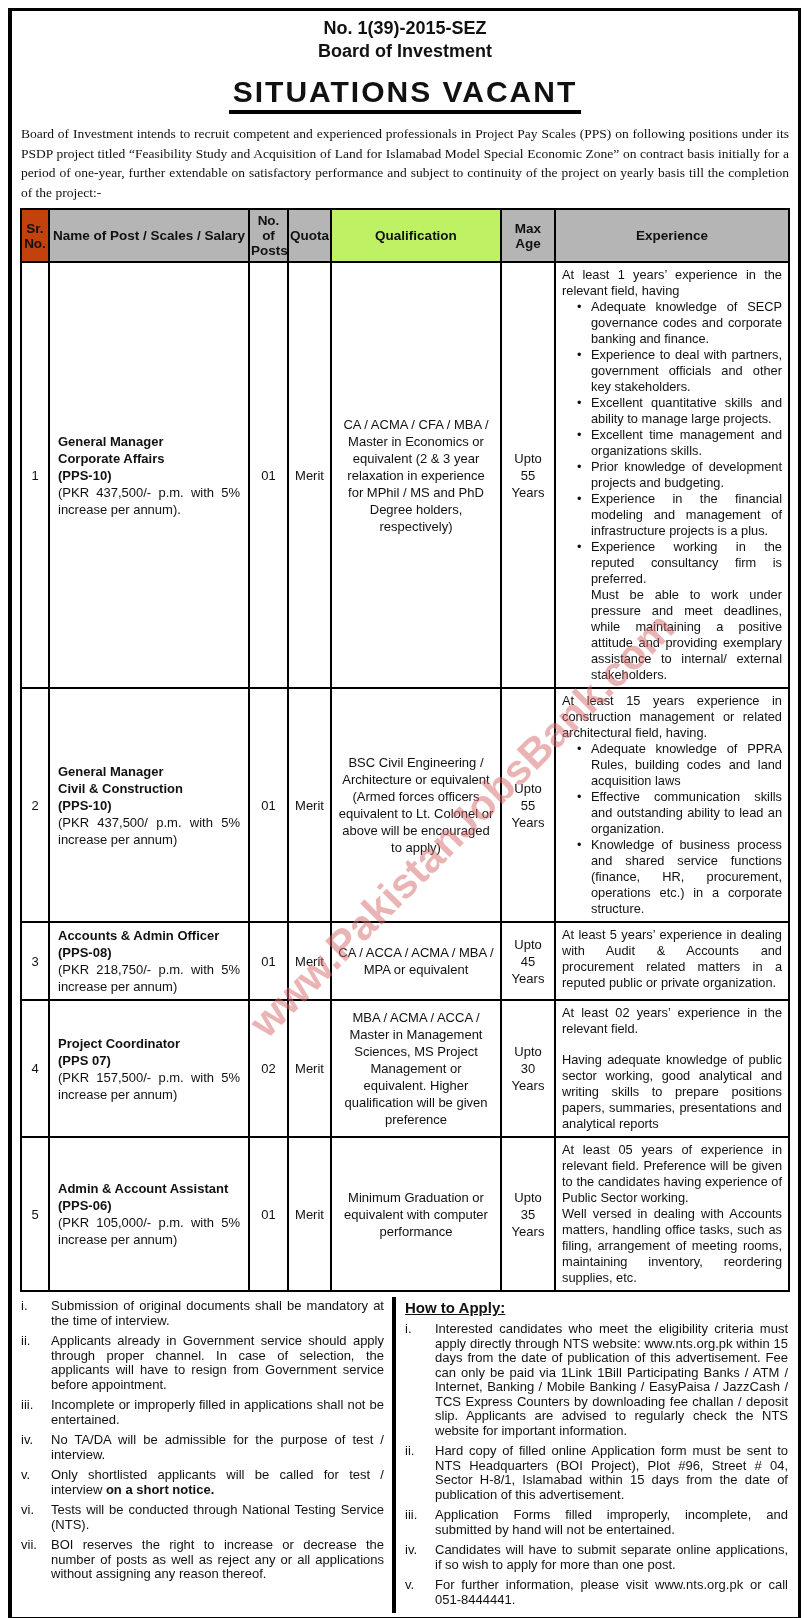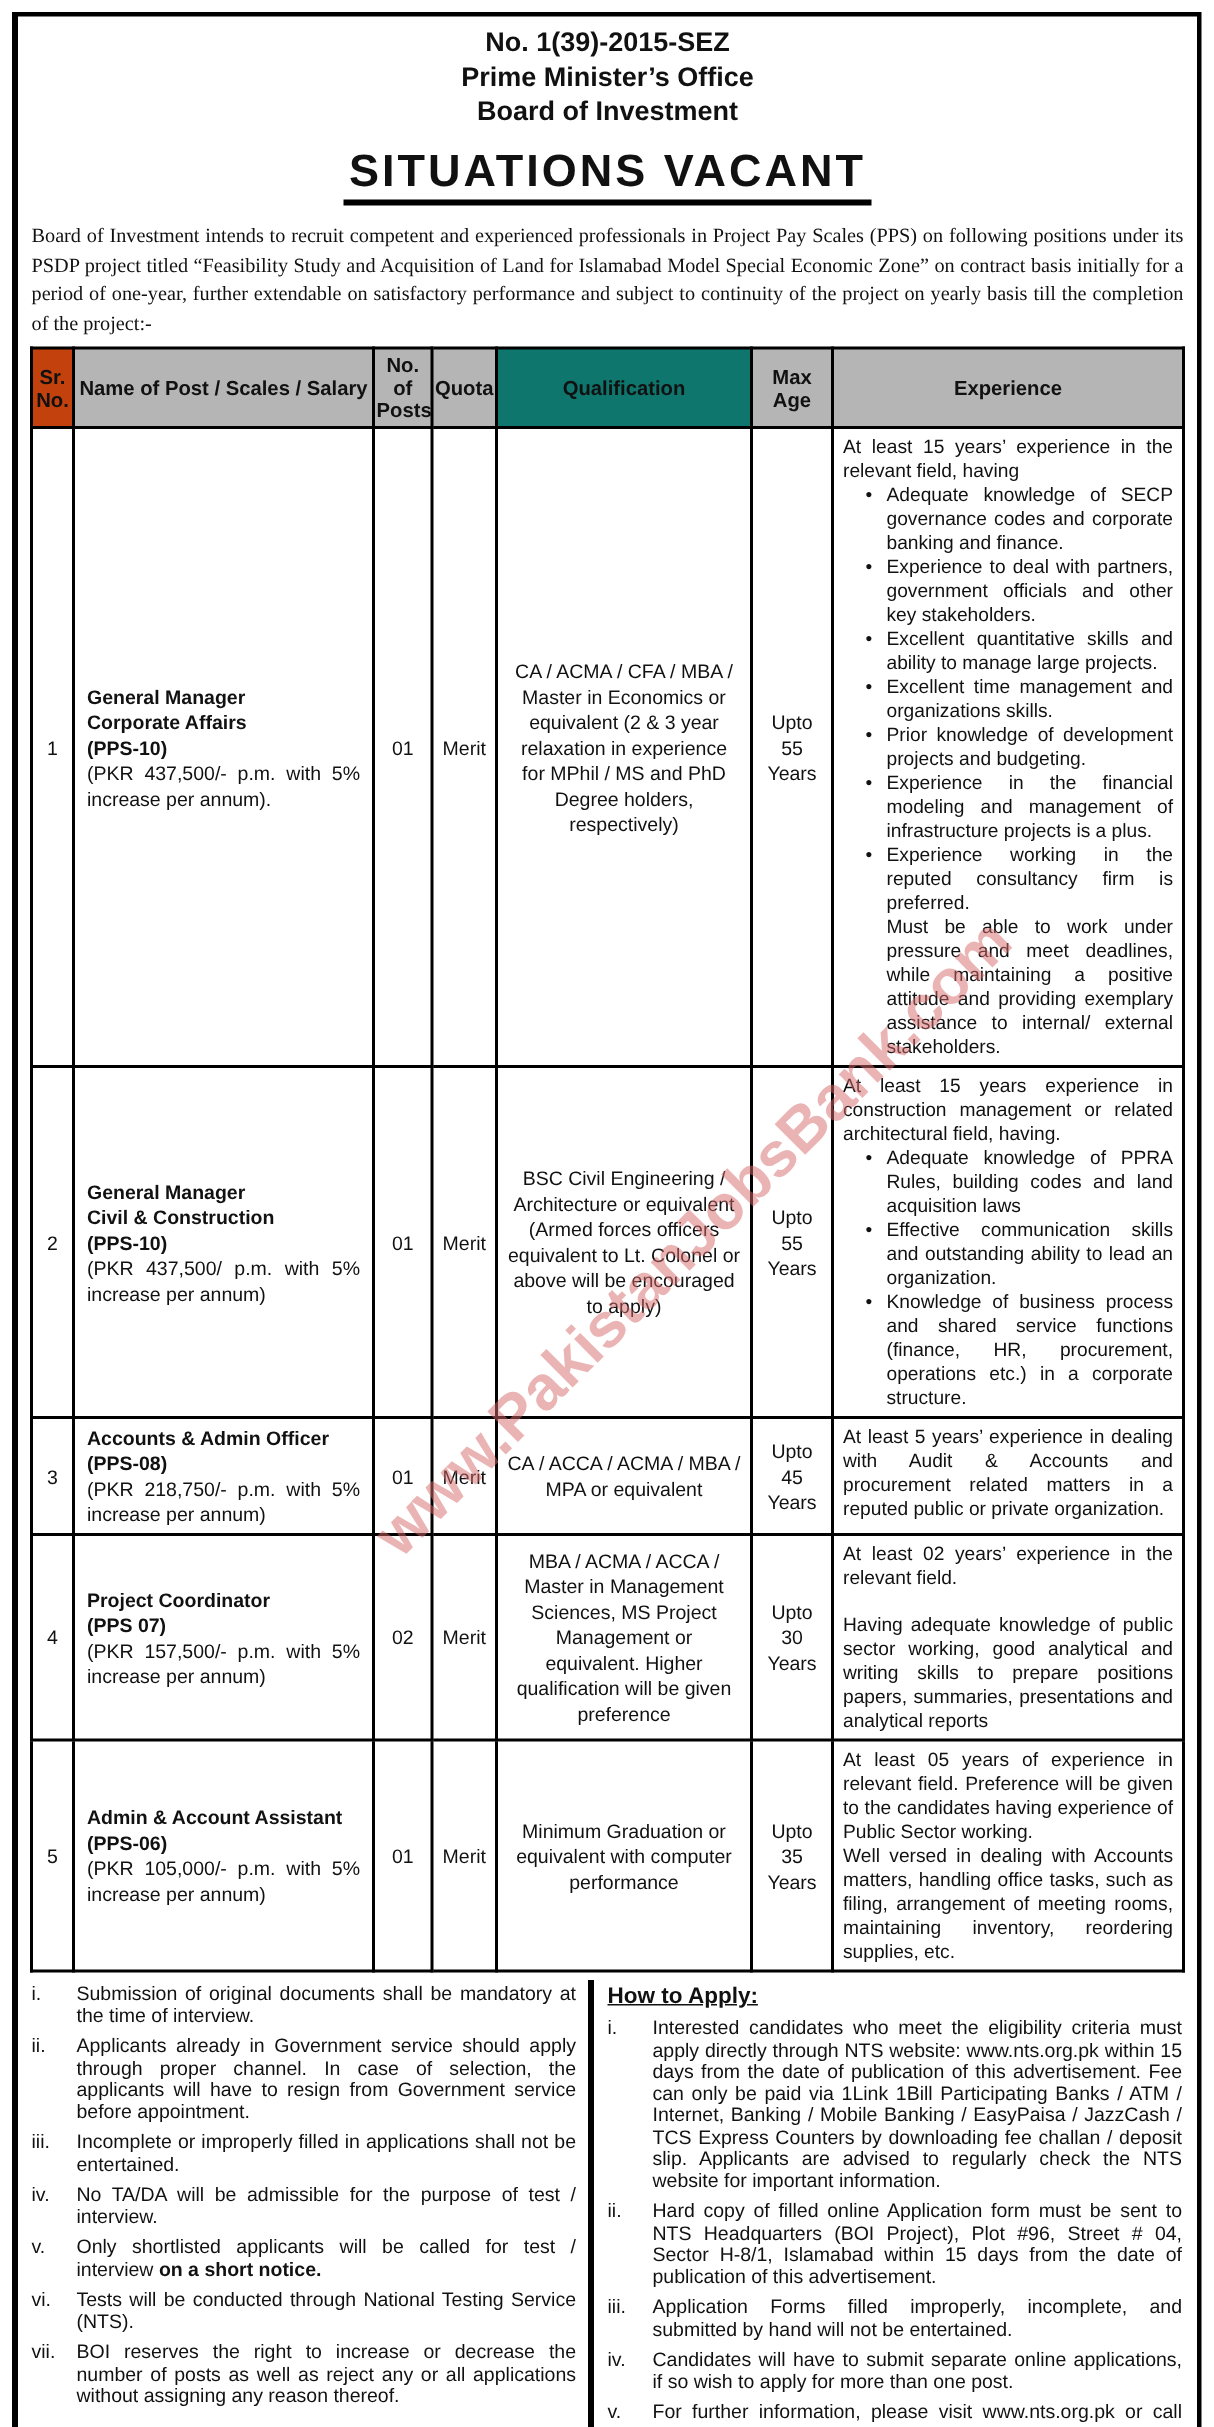--- a/index.html
+++ b/index.html
@@ -53,21 +53,20 @@
   .li-text { flex:1; font-size:13px; line-height:14.5px; text-align:justify; }
 </style>
 </head>
 <body>
 
 <div class="ad">
   <div class="wm" style="color: rgb(217, 107, 107);">www.PakistanJobsBank.com</div>
 
   <div class="hdr">
     <div class="ref">No. 1(39)-2015-SEZ</div>
-    <div class="ref">Prime Minister’s Office</div>
     <div class="ref">Board of Investment</div>
     <div class="title-wrap">
       <span class="title">SITUATIONS VACANT</span>
     </div>
   </div>
 
   <p class="intro">Board of Investment intends to recruit competent and experienced professionals in Project Pay Scales (PPS) on following positions under its PSDP project titled “Feasibility Study and Acquisition of Land for Islamabad Model Special Economic Zone” on contract basis initially for a period of one-year, further extendable on satisfactory performance and subject to continuity of the project on yearly basis till the completion of the project:-</p>
 
   <table class="jobs">
     <colgroup>
@@ -80,41 +79,41 @@
         <col>
     </colgroup>
     <thead>
       <tr>
           <th style="background: #c2410c;">Sr.
 No.</th>
           <th style="background: rgb(181, 181, 181);">Name of Post / Scales / Salary</th>
           <th style="background: rgb(181, 181, 181);">No. of
 Posts</th>
           <th style="background: rgb(181, 181, 181);">Quota</th>
-          <th style="background: #0f766e; text-align: center;">Qualification</th>
+          <th style="background: #bef264; text-align: center;">Qualification</th>
           <th style="background: rgb(181, 181, 181);">Max Age</th>
           <th style="background: rgb(181, 181, 181);">Experience</th>
         </tr>
     </thead>
     <tbody>
         <tr class="r1">
           <td class="c-sr">1</td>
           <td class="c-post">
             <div class="post-bold">General Manager</div>
             <div class="post-bold">Corporate Affairs</div>
             <div class="post-bold">(PPS-10)</div>
             <div class="post-salary">(PKR 437,500/- p.m. with 5% increase per annum).</div>
           </td>
           <td class="c-posts">01</td>
           <td class="c-quota">Merit</td>
           <td class="c-qual">CA / ACMA / CFA / MBA / Master in Economics or equivalent (2 &amp; 3 year relaxation in experience for MPhil / MS and PhD Degree holders, respectively)</td>
           <td class="c-age">Upto
 55 Years</td>
           <td class="c-exp">
-            <div class="exp-p">At least 15 years’ experience in the relevant field, having</div>
+            <div class="exp-p">At least 1 years’ experience in the relevant field, having</div>
             <div class="exp-bullet">
               <span class="bullet-marker">•</span>
               <span class="bullet-text">Adequate knowledge of SECP governance codes and corporate banking and finance.</span>
             </div>
             <div class="exp-bullet">
               <span class="bullet-marker">•</span>
               <span class="bullet-text">Experience to deal with partners, government officials and other key stakeholders.</span>
             </div>
             <div class="exp-bullet">
               <span class="bullet-marker">•</span>

